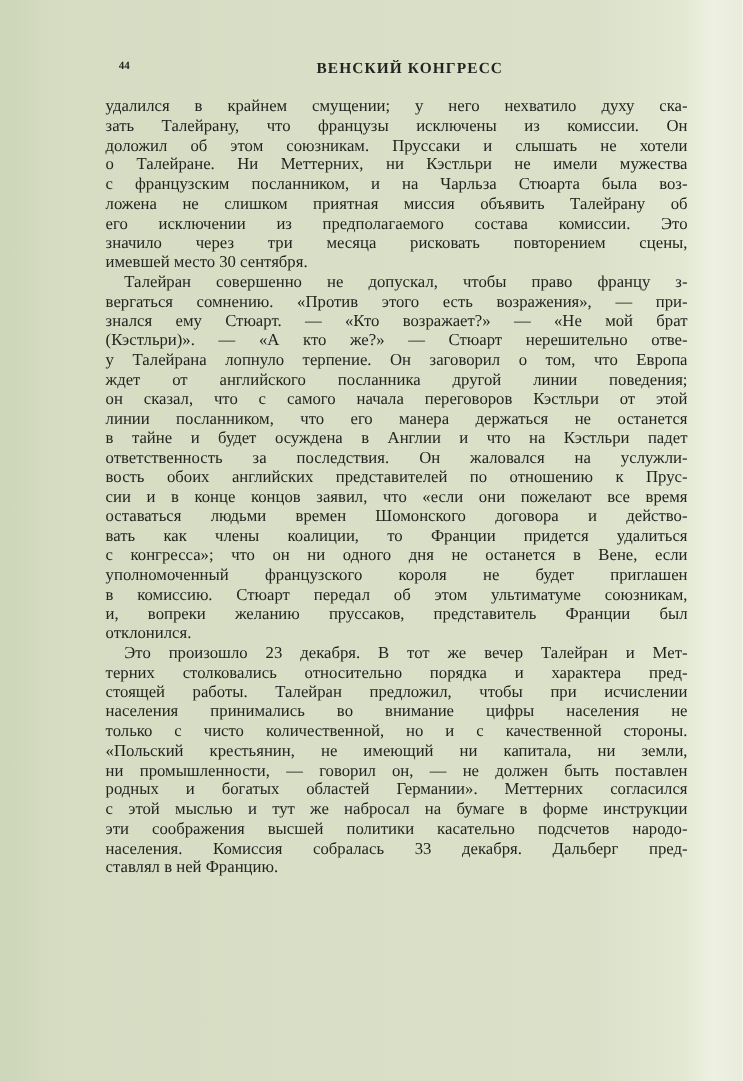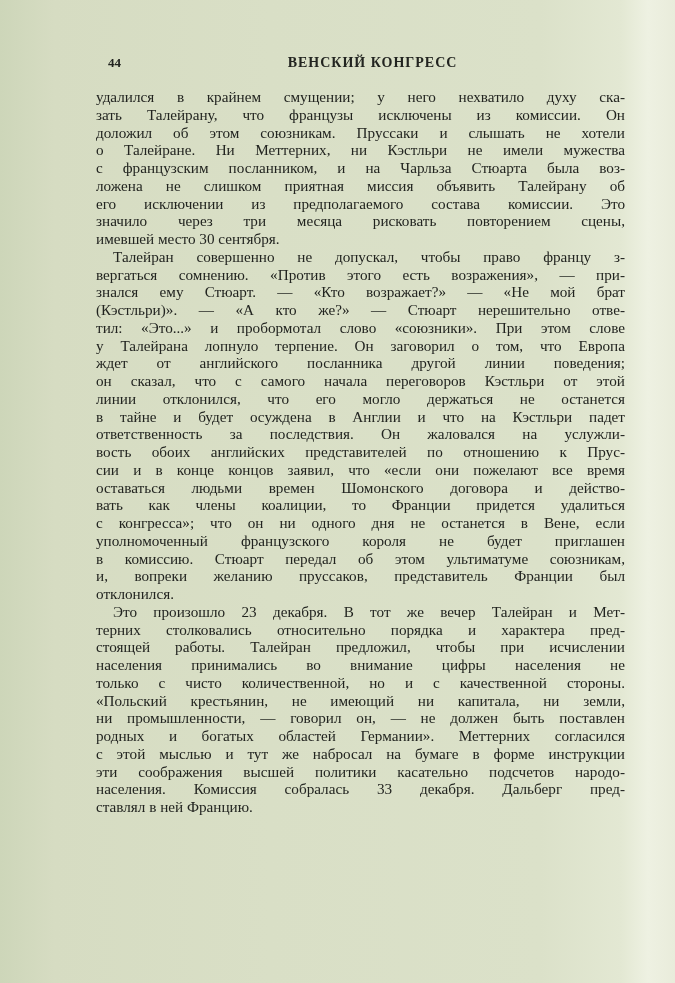--- a/index.html
+++ b/index.html
@@ -26,21 +26,21 @@
       position: absolute;
       top: 55px;
       left: 108px;
       width: 529px;
       height: 18px;
     }
     .page-number {
       position: absolute;
       left: 0;
       top: 0;
-      font-size: 13px;
+      font-size: 10px;
       font-weight: bold;
       font-family: "Liberation Serif", serif;
     }
     .running-title {
       position: absolute;
       left: 0;
       right: 0;
       top: 0;
       text-align: center;
       font-size: 14px;
@@ -95,25 +95,24 @@
       <span class="line">его исключении из предполагаемого состава комиссии. Это</span>
       <span class="line">значило через три месяца рисковать повторением сцены,</span>
       <span class="line last">имевшей место 30 сентября.</span>
     </div>
 
     <div class="para">
       <span class="line indent">Талейран совершенно не допускал, чтобы право францу з-</span>
       <span class="line">вергаться сомнению. «Против этого есть возражения», — при-</span>
       <span class="line">знался ему Стюарт. — «Кто возражает?» — «Не мой брат</span>
       <span class="line">(Кэстльри)». — «А кто же?» — Стюарт нерешительно отве-</span>
-      <span class="line">тил: «Это...» и пробормотал слово «союзники». При этом слове</span>
       <span class="line">у Талейрана лопнуло терпение. Он заговорил о том, что Европа</span>
       <span class="line">ждет от английского посланника другой линии поведения;</span>
       <span class="line">он сказал, что с самого начала переговоров Кэстльри от этой</span>
-      <span class="line">линии отклонился, что его могло держаться не останется</span>
+      <span class="line">линии посланником, что его манера держаться не останется</span>
       <span class="line">в тайне и будет осуждена в Англии и что на Кэстльри падет</span>
       <span class="line">ответственность за последствия. Он жаловался на услужли-</span>
       <span class="line">вость обоих английских представителей по отношению к Прус-</span>
       <span class="line">сии и в конце концов заявил, что «если они пожелают все время</span>
       <span class="line">оставаться людьми времен Шомонского договора и действо-</span>
       <span class="line">вать как члены коалиции, то Франции придется удалиться</span>
       <span class="line">с конгресса»; что он ни одного дня не останется в Вене, если</span>
       <span class="line">уполномоченный французского короля не будет приглашен</span>
       <span class="line">в комиссию. Стюарт передал об этом ультиматуме союзникам,</span>
       <span class="line">и, вопреки желанию пруссаков, представитель Франции был</span>

